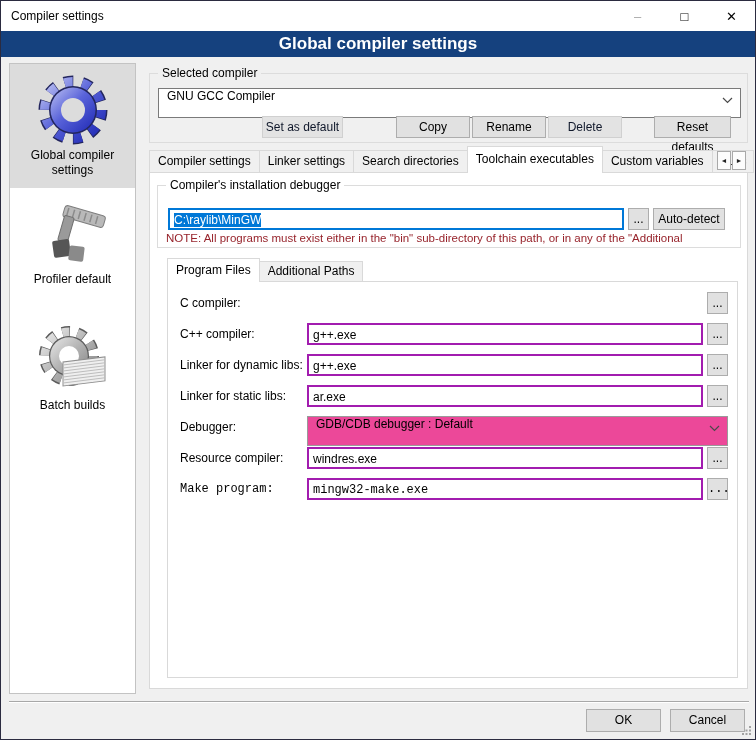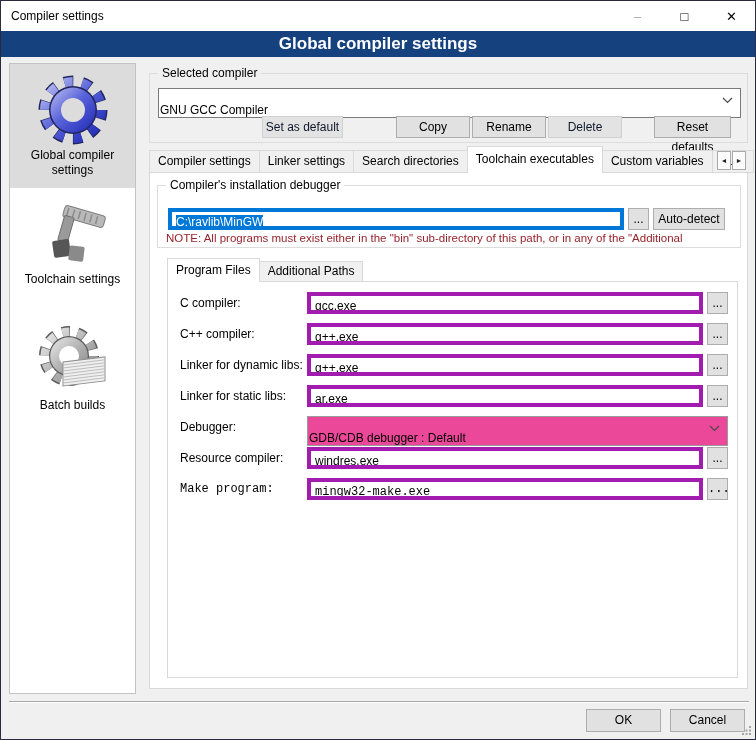--- a/index.html
+++ b/index.html
@@ -34,24 +34,24 @@
   
   .groupbox { position: absolute; border: 1px solid #dcdcdc; }
   .gb-label { position: absolute; top: -8px; left: 8px; padding: 0 4px; background: #f0f0f0; font-size: 12px; }
   .gb-label.on-white { background: #fff; }
 
   
   .btn { position: absolute; height: 22px; background: #e1e1e1; border: 1px solid #adadad;
          font-size: 12px; text-align: center; line-height: 20px; }
   .btn.disabled { color: #0f172a; border-color: #d0d0d0; background: #e3e3e3; }
   .combo { position: absolute; height: 30px; background: #fff; border: 1px solid #7a7a7a;
-           display: flex; align-items: flex-end; padding: 0 22px 0 1px; }
+           display: flex; align-items: flex-start; padding: 0 22px 0 8px; }
   .combo .chev { position: absolute; right: 7px; top: 8px; }
   .combo.gray { background: #ec4899; border-color: #9a9a9a; }
-  .tfield { position: absolute; height: 22px; background: #fff; border: 4px solid #a21caf;
+  .tfield { position: absolute; height: 22px; background: #fff; border: 2px solid #a21caf;
             line-height: 20px; padding: 0 4px; white-space: nowrap; overflow: hidden; }
   .tfield.focused { border-color: #0078d7; }
   .sel-text { background: #0078d7; color: #fff; }
 
   
   .tabstrip { position: absolute; left: 148px; top: 145px; height: 27px; display: flex;
               align-items: flex-end; z-index: 3; }
   .tab { height: 23px; background: #f0f0f0; border: 1px solid #d9d9d9; margin-right: -1px;
          padding: 0 8px; line-height: 21px; font-size: 12px; white-space: nowrap; }
   .tab.active { height: 27px; background: #fff; border-bottom: none; line-height: 25px; z-index: 4; }
@@ -121,21 +121,21 @@
     <div class="side-item si-2">
       <svg class="ic" width="72" height="72" viewBox="0 0 72 72">
         <g transform="rotate(16 36 30)">
           <rect x="22" y="8" width="42" height="12" rx="3" fill="#b9b9b9" stroke="#7d7d7d"></rect>
           <path d="M26 10 v8 M32 10 v8 M38 10 v8 M44 10 v8 M50 10 v8 M56 10 v8" stroke="#8b8b8b" stroke-width="1.5" fill="none"></path>
           <rect x="24" y="18" width="10" height="26" rx="2" fill="#9a9a9a" stroke="#6f6f6f"></rect>
         </g>
         <rect x="16" y="40" width="17" height="17" rx="2" fill="#565656" transform="rotate(-8 24 48)"></rect>
         <rect x="32" y="46" width="15" height="15" rx="2" fill="#8a8a8a" transform="rotate(7 39 53)"></rect>
       </svg>
-      <span class="lbl">Toolchain settings</span>
+      <span class="lbl">Profiler default</span>
     </div>
     <div class="side-item si-3">
       <svg class="ic" width="76" height="76" viewBox="0 0 76 76">
         <defs>
           <linearGradient id="ggray" x1="0" y1="0" x2="1" y2="1">
             <stop offset="0" stop-color="#e9e9e9"></stop>
               <stop offset="0.5" stop-color="#b3b3b3"></stop>
               <stop offset="1" stop-color="#868686"></stop>
           </linearGradient>
         </defs>
@@ -192,21 +192,20 @@
   <div class="note">NOTE: All programs must exist either in the "bin" sub-directory of this path, or in any of the "Additional</div>
 
   <div class="subtabstrip">
     <div class="tab active" style="height:24px; line-height:22px;">Program Files</div>
     <div class="tab" style="height:21px; line-height:19px;">Additional Paths</div>
   </div>
 
   <div class="subpanel">
     <div class="row" style="top:10px;">
       <span class="flabel">C compiler:</span>
-      <div class="tfield fin">gcc.exe</div>
       <div class="btn fdots">...</div>
     </div>
     <div class="row" style="top:41px;">
       <span class="flabel">C++ compiler:</span>
       <div class="tfield fin">g++.exe</div>
       <div class="btn fdots">...</div>
     </div>
     <div class="row" style="top:72px;">
       <span class="flabel">Linker for dynamic libs:</span>
       <div class="tfield fin">g++.exe</div>

